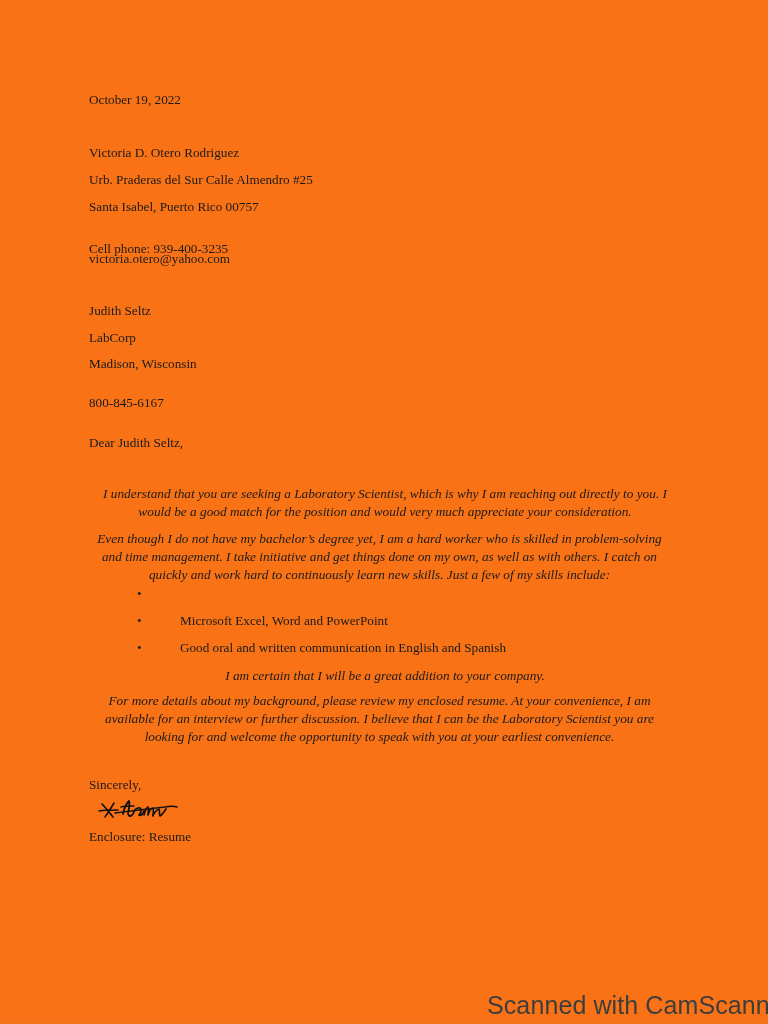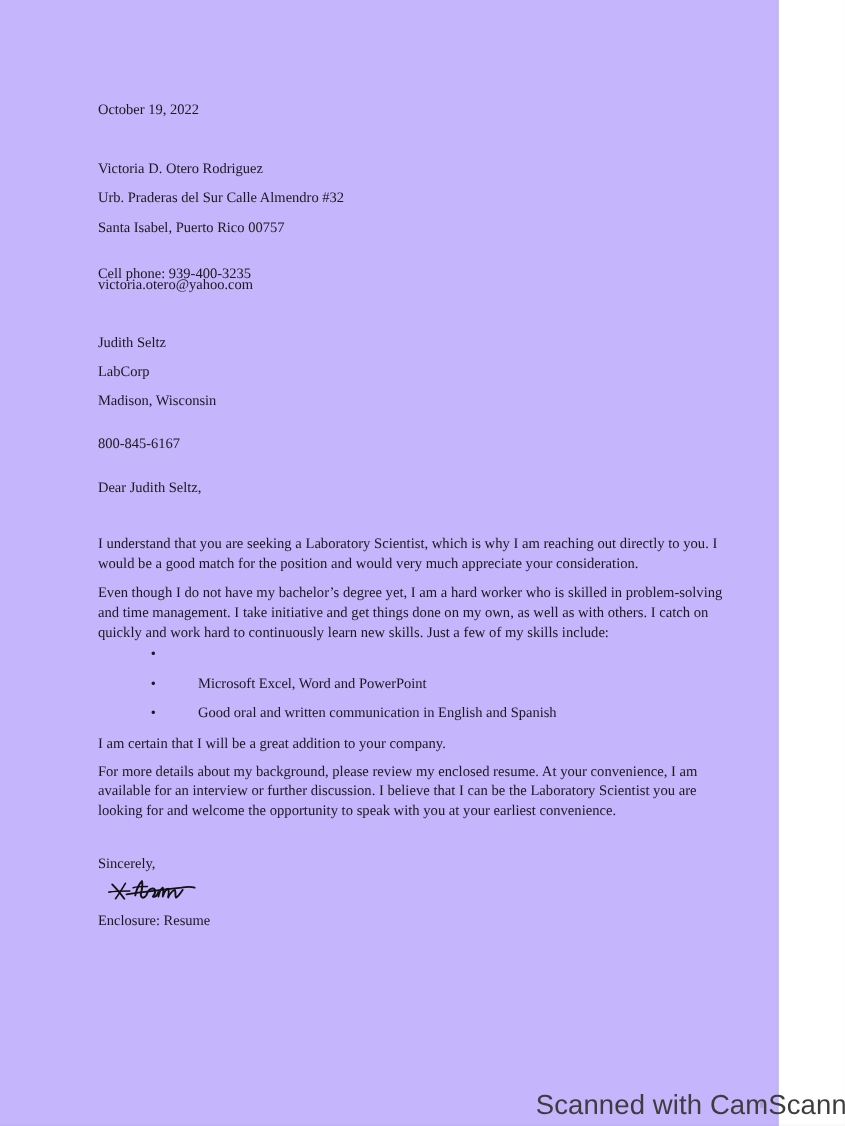--- a/index.html
+++ b/index.html
@@ -15,23 +15,23 @@
     overflow: hidden;
     font-family: "Liberation Serif", "DejaVu Serif", serif;
     color: #1a1a1a;
   }
 
   
   #page-sheet {
     position: absolute;
     left: 0;
     top: 0;
-    width: 708px;
+    width: 768px;
     height: 1024px;
-    background: #c4b5fd;
+    background: #f97316;
   }
 
   
   #scan-edge-right {
     position: absolute;
     right: 0;
     top: 0;
     width: 3px;
     height: 1024px;
     background: linear-gradient(to right, rgba(0,0,0,0.00), rgba(120,120,120,0.07));
@@ -71,22 +71,23 @@
 
   .doc-line {
     font-size: 13.2px;
     line-height: 1;
     white-space: nowrap;
   }
 
   .doc-para {
     font-size: 13.3px;
     line-height: 18.1px;
-    text-align: left;
+    text-align: center;
     margin: 0;
+    font-style: italic;
   }
 
   
   .row { position: absolute; left: 0; }
 
   
   #date-line            { top: 93px; }
   #sender-name          { top: 146px; }
   #sender-street        { top: 173px; }
   #sender-city          { top: 200px; }
@@ -169,21 +170,21 @@
 
   <div id="scan-edge-right"></div>
   <div id="scan-edge-bottom"></div>
   <div id="scan-speck"></div>
 
   <div id="letter">
 
     <div class="row doc-line" id="date-line">October 19, 2022</div>
 
     <div class="row doc-line" id="sender-name">Victoria D. Otero Rodriguez</div>
-    <div class="row doc-line" id="sender-street">Urb. Praderas del Sur Calle Almendro #32</div>
+    <div class="row doc-line" id="sender-street">Urb. Praderas del Sur Calle Almendro #25</div>
     <div class="row doc-line" id="sender-city">Santa Isabel, Puerto Rico 00757</div>
     <div class="row doc-line" id="sender-phone">Cell phone: 939-400-3235</div>
     <div class="row doc-line" id="sender-email">victoria.otero@yahoo.com</div>
 
     <div class="row doc-line" id="recipient-name">Judith Seltz</div>
     <div class="row doc-line" id="recipient-company">LabCorp</div>
     <div class="row doc-line" id="recipient-city">Madison, Wisconsin</div>
     <div class="row doc-line" id="recipient-phone">800-845-6167</div>
 
     <div class="row doc-line" id="salutation">Dear Judith Seltz,</div>

